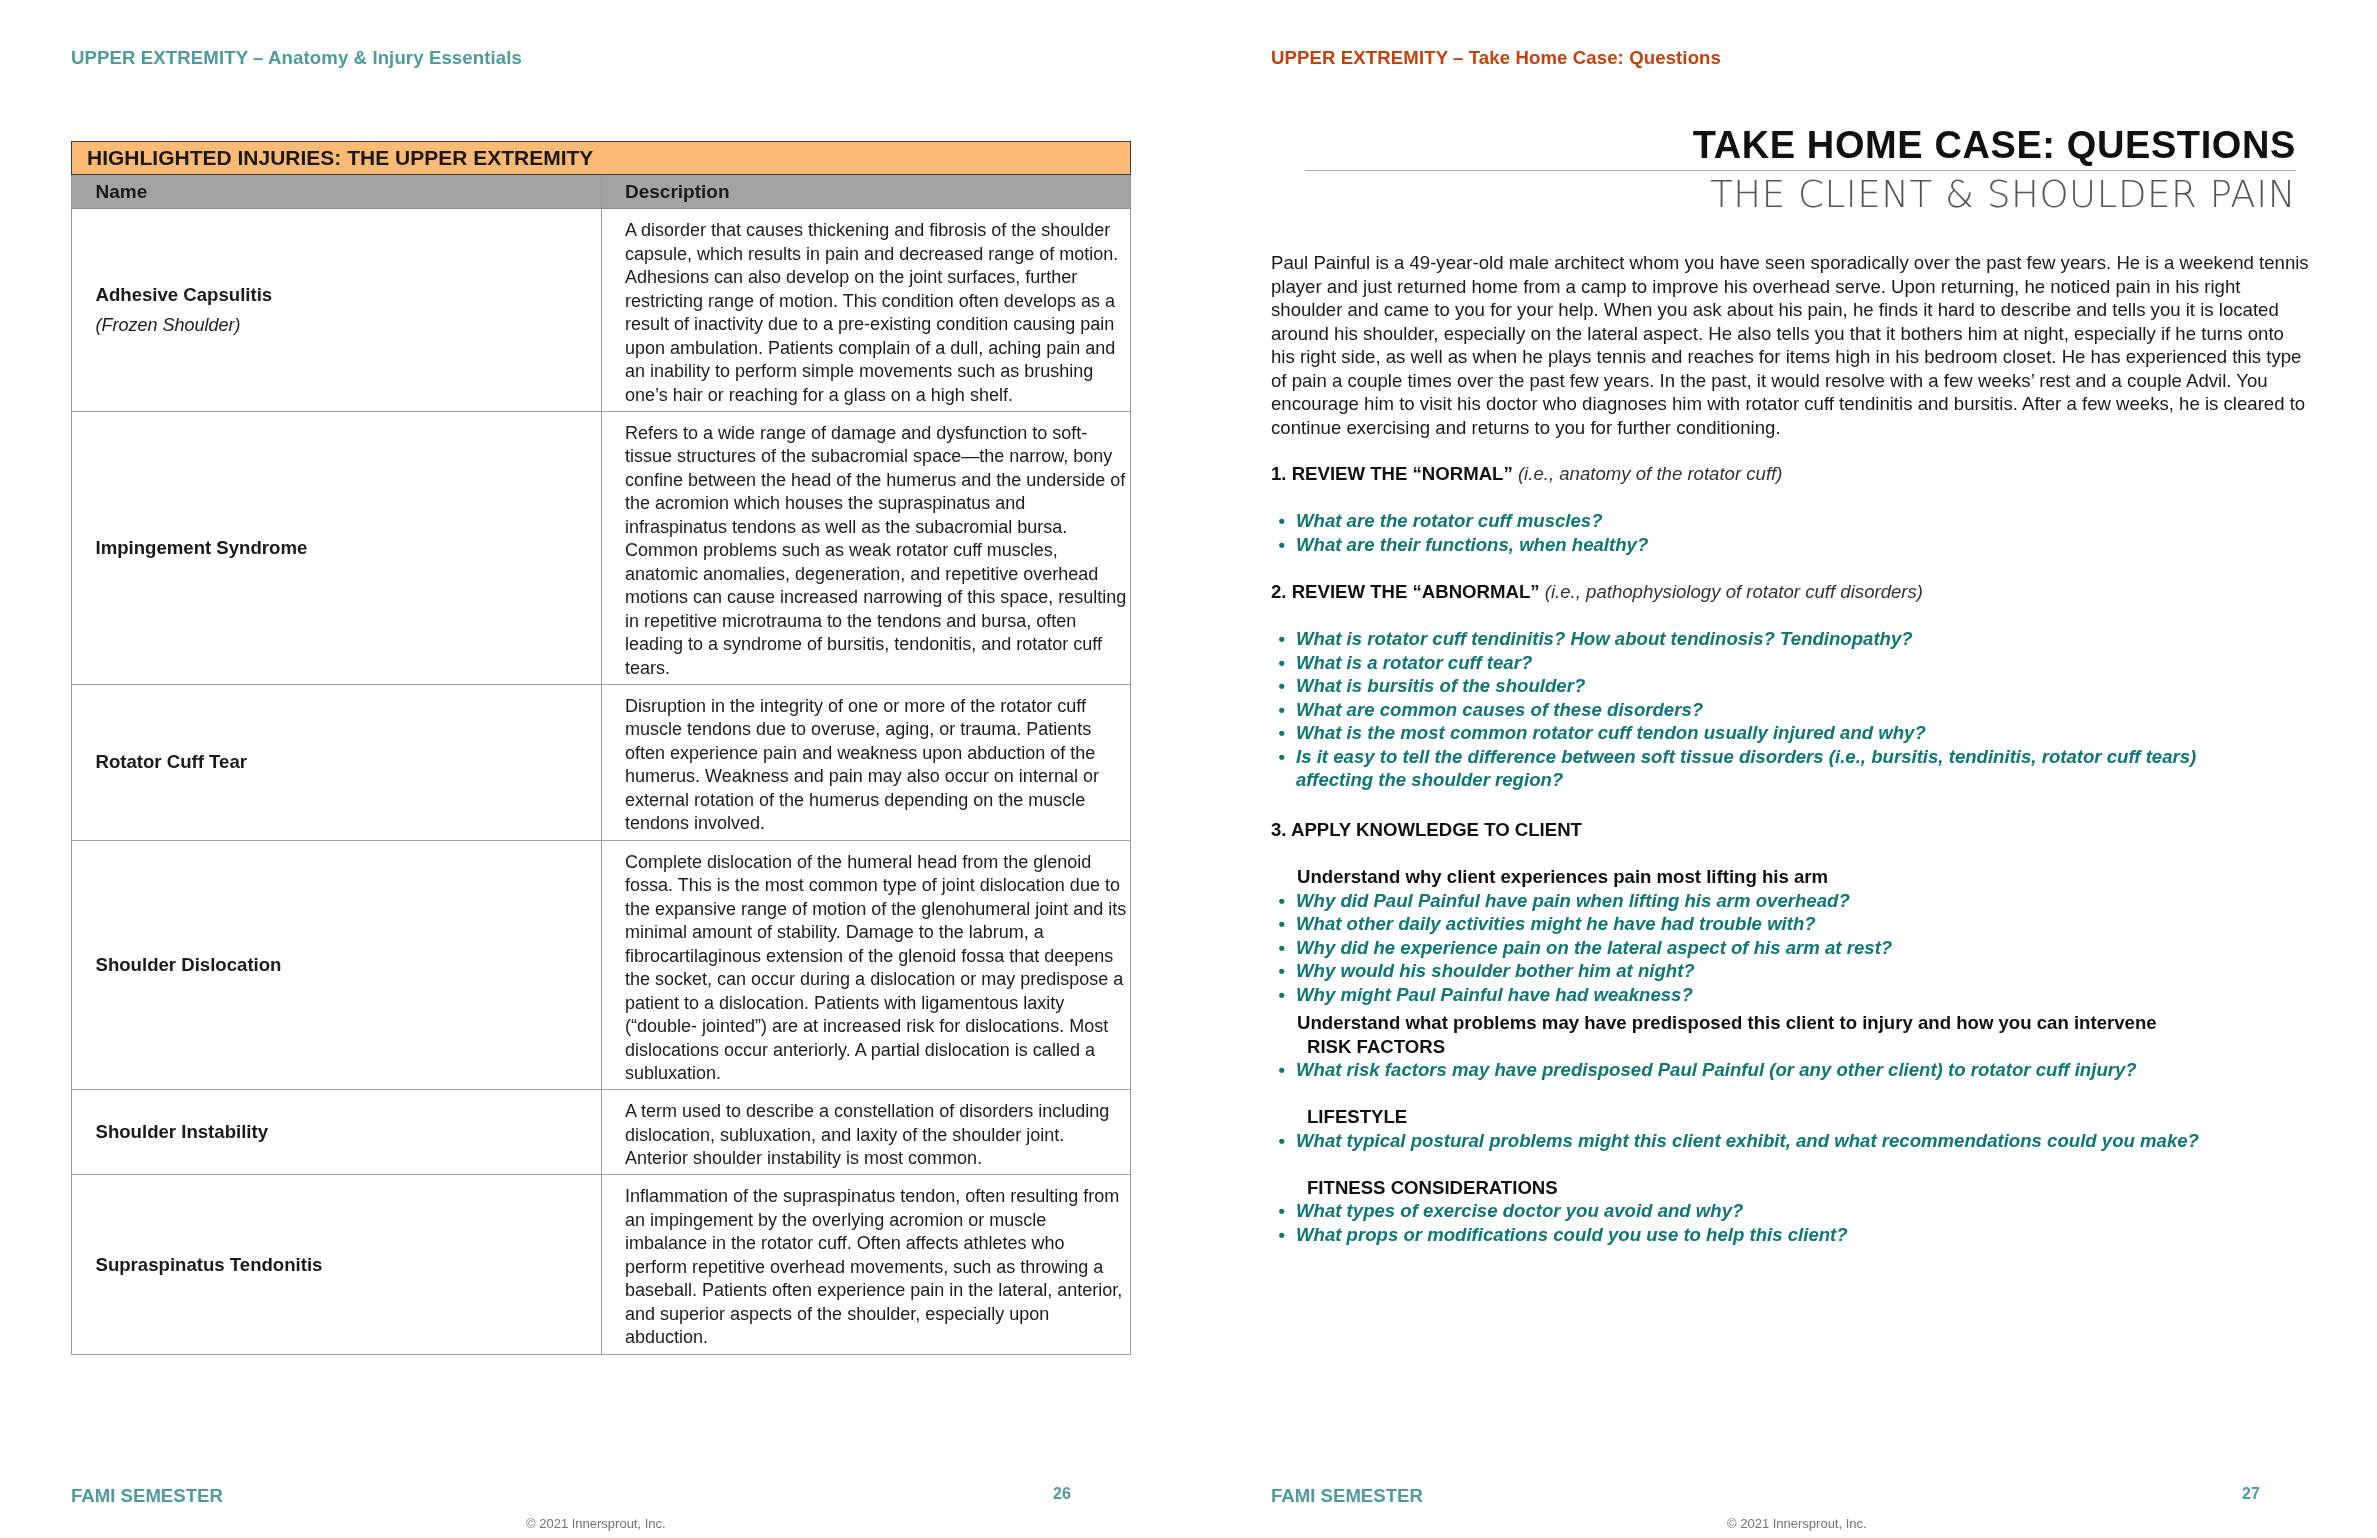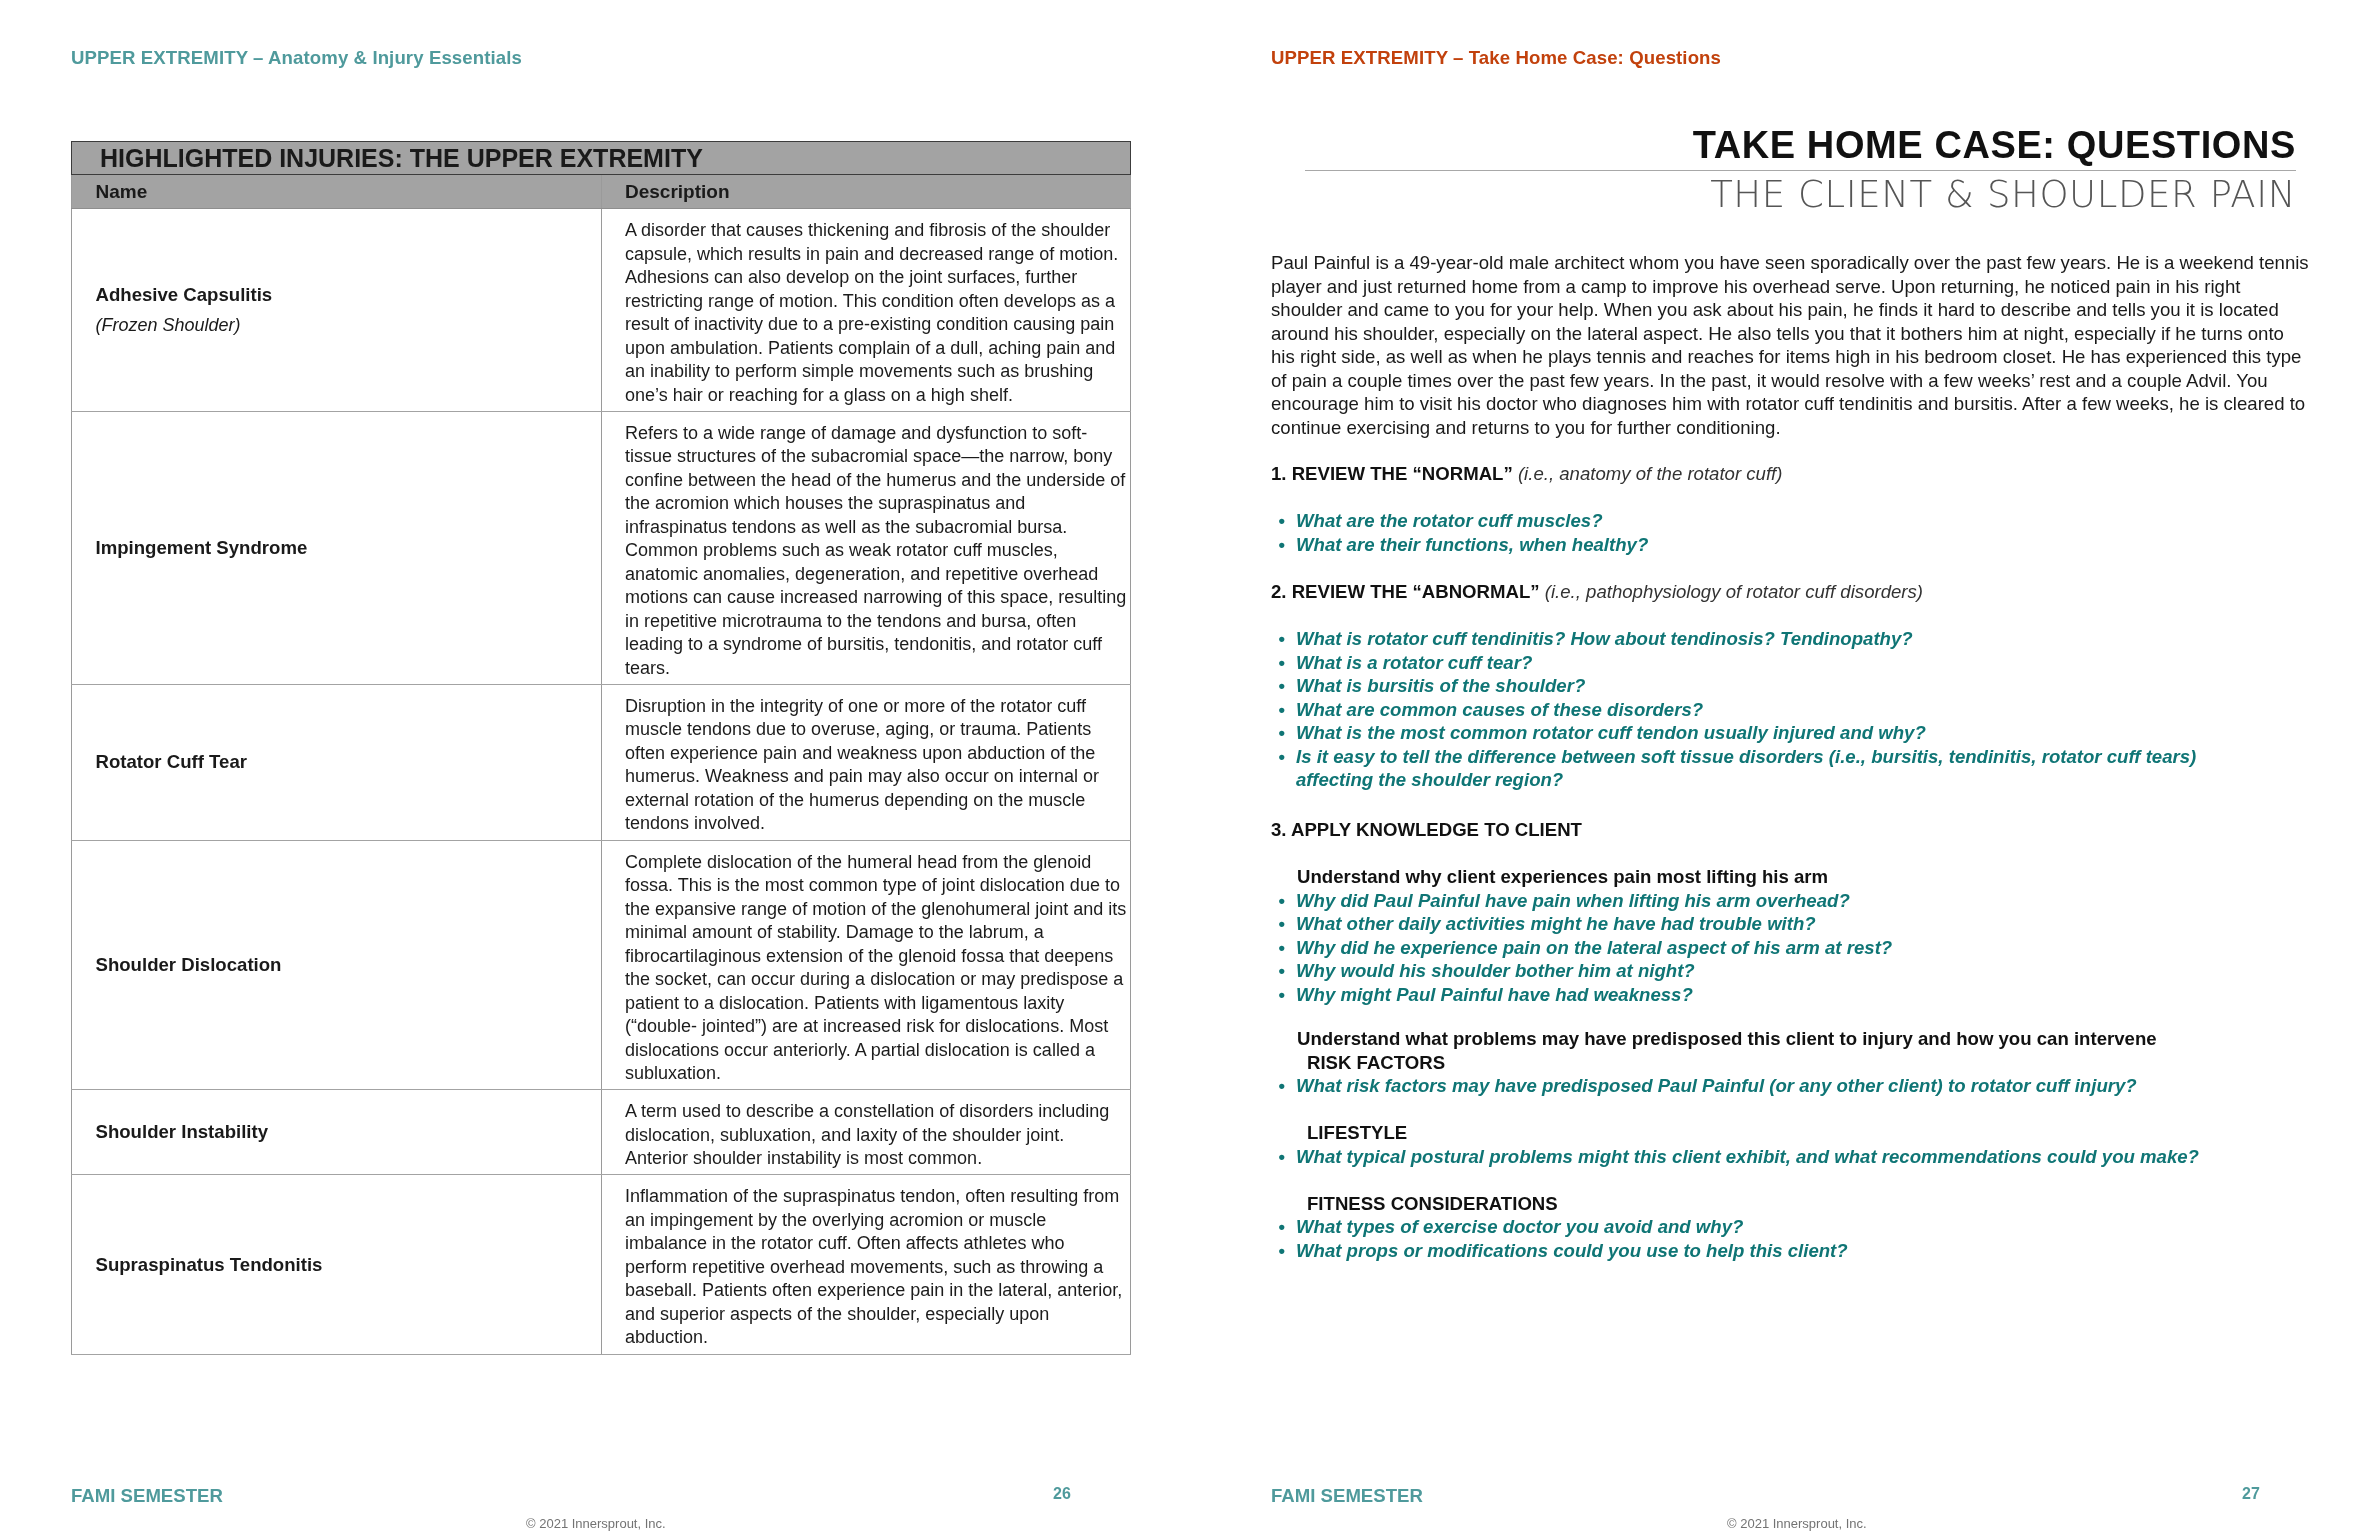--- a/index.html
+++ b/index.html
@@ -22,22 +22,22 @@
   #left-page .footer-copy { left: 526px; }
   #left-page .footer-page { left: 1053px; width: 78px; }
   #right-page .footer-brand { left: 82px; }
   #right-page .footer-copy { left: 538px; }
   #right-page .footer-page { left: 1053px; width: 78px; }
 
   
   .injury-table { position: absolute; left: 71px; top: 141px; width: 1060px;
                   border-collapse: collapse; table-layout: fixed; }
   .injury-table th, .injury-table td { border: 1.2px solid #9a9a9a; vertical-align: middle; }
-  .injury-table .title-row th { background: #a3a3a3; border: 1.9px solid #3c3c3c; border-bottom-width: 1.9px;
-                  text-align: left; font-size: 25px; font-weight: bold; padding: 0 28px; height: 32px; }
+  .injury-table .title-row th { background: #fdba74; border: 1.9px solid #3c3c3c; border-bottom-width: 1.9px;
+                  text-align: left; font-size: 21px; font-weight: bold; padding: 0 15px; height: 32px; }
   .injury-table .head-row th { background: #a3a3a3; text-align: left; font-size: 19px; font-weight: bold;
                   padding: 0 23.5px; height: 33px; border-top: 1.9px solid #3c3c3c; border-bottom: 1.9px solid #8e8e8e; }
   .injury-table .head-row th.desc-col { padding-left: 23.5px; }
   .injury-table td.name-cell { width: 282px; padding: 0 23.5px; font-size: 18.6px; font-weight: bold; }
   .injury-table td.name-cell .alias { display: block; font-weight: normal; font-style: italic; font-size: 18px; margin-top: 9px; }
   .injury-table td.desc-cell { font-size: 18px; line-height: 23.5px; padding: 10px 0 3.7px 23.5px; color: #1c1c1c; }
   .injury-table tbody tr { border-bottom: 1.9px solid #9a9a9a; }
   .injury-table tbody td { border-bottom: 1.9px solid #a3a3a3; }
 
   
@@ -166,21 +166,21 @@
       <div class="sub-head" style="padding-left:26px">Understand why client experiences pain most lifting his arm</div>
       <ul class="q-list">
         <li style="color: rgb(15, 117, 117);"><span class="bullet">•</span><span>Why did Paul Painful have pain when lifting his arm overhead?</span></li>
         <li style="color: rgb(15, 117, 117);"><span class="bullet">•</span><span>What other daily activities might he have had trouble with?</span></li>
         <li style="color: rgb(15, 117, 117);"><span class="bullet">•</span><span>Why did he experience pain on the lateral aspect of his arm at rest?</span></li>
         <li style="color: rgb(15, 117, 117);"><span class="bullet">•</span><span>Why would his shoulder bother him at night?</span></li>
         <li style="color: rgb(15, 117, 117);"><span class="bullet">•</span><span>Why might Paul Painful have had weakness?</span></li>
       </ul>
     </div>
 
-    <div style="margin-top:21px">
+    <div style="margin-top:5px">
       <div class="sub-head" style="padding-left:26px">Understand what problems may have predisposed this client to injury and how you can intervene</div>
 
       <div class="cat-head" style="padding-left:36px">RISK FACTORS</div>
       <ul class="q-list">
         <li style="color: rgb(15, 117, 117);"><span class="bullet">•</span><span>What risk factors may have predisposed Paul Painful (or any other client) to rotator cuff injury?</span></li>
       </ul>
 
       <div class="cat-head" style="padding-left:36px; margin-top:23.5px">LIFESTYLE</div>
       <ul class="q-list">
         <li style="color: rgb(15, 117, 117);"><span class="bullet">•</span><span>What typical postural problems might this client exhibit, and what recommendations could you make?</span></li>

